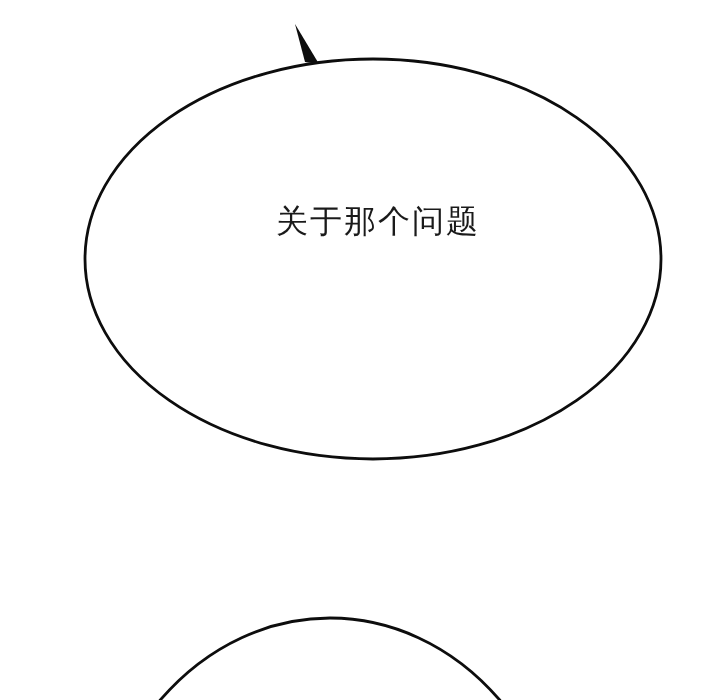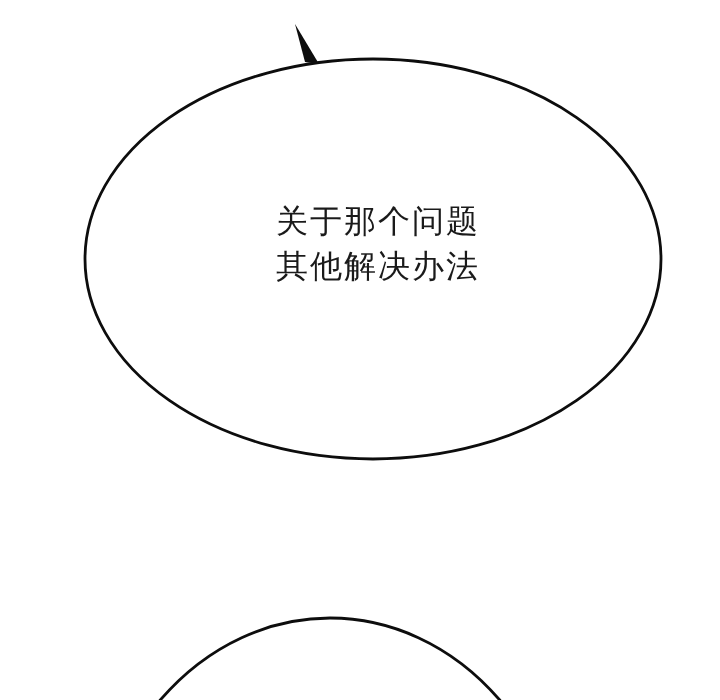--- a/index.html
+++ b/index.html
@@ -52,16 +52,15 @@
 
     <ellipse cx="373" cy="243" rx="288" ry="200" fill="#ffffff" stroke-width="2.8" stroke="#0d0d0d"></ellipse>
 
     <polygon points="295,8 305,46 319,48" fill="#0d0d0d"></polygon>
 
     <ellipse cx="330" cy="882" rx="240" ry="280" fill="#ffffff" stroke-width="2.8" stroke="#0d0d0d"></ellipse>
   </svg>
 
   <div class="bubble-text">
     <div class="line">关于那个问题</div>
-    <div class="line">其他解决办法</div>
   </div>
 
 </div>
 
 </body></html>

